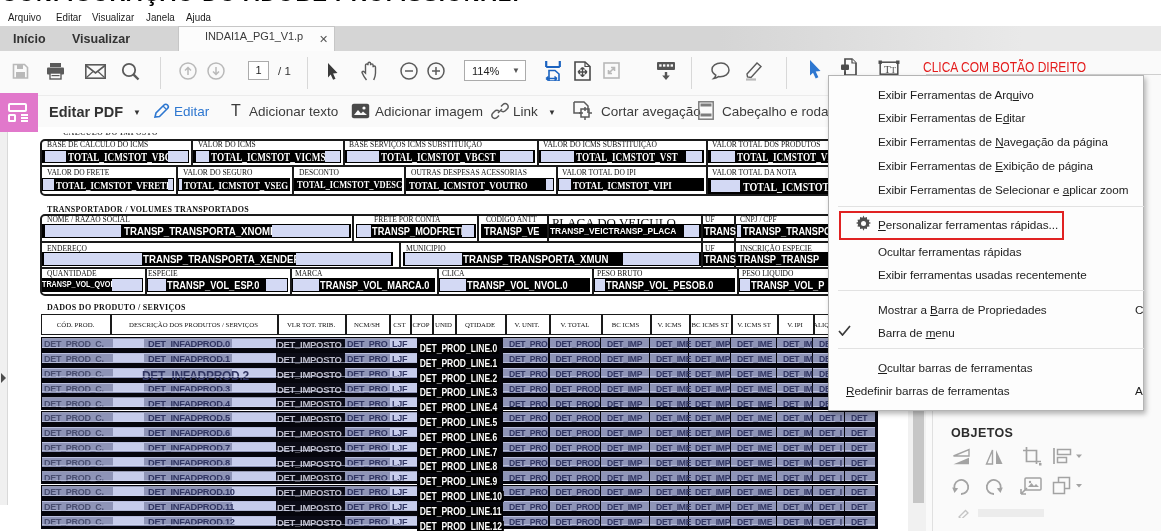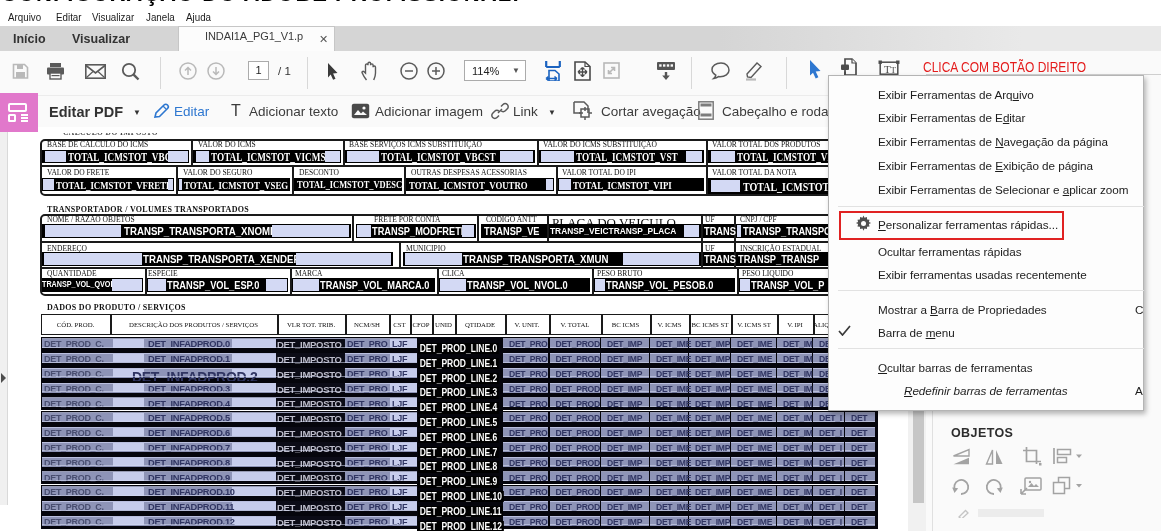--- a/index.html
+++ b/index.html
@@ -292,21 +292,21 @@
 <div class="abs" style="left:701px;top:215px;width:2px;height:26px;background:#1a1a1a;"></div>
 <div class="abs" style="left:734px;top:215px;width:2px;height:26px;background:#1a1a1a;"></div>
 <div class="abs" style="left:399px;top:243px;width:2px;height:24px;background:#1a1a1a;"></div>
 <div class="abs" style="left:701px;top:243px;width:2px;height:24px;background:#1a1a1a;"></div>
 <div class="abs" style="left:734px;top:243px;width:2px;height:24px;background:#1a1a1a;"></div>
 <div class="abs" style="left:145px;top:269px;width:2px;height:25px;background:#1a1a1a;"></div>
 <div class="abs" style="left:290px;top:269px;width:2px;height:25px;background:#1a1a1a;"></div>
 <div class="abs" style="left:437px;top:269px;width:2px;height:25px;background:#1a1a1a;"></div>
 <div class="abs" style="left:592px;top:269px;width:2px;height:25px;background:#1a1a1a;"></div>
 <div class="abs" style="left:737px;top:269px;width:2px;height:25px;background:#1a1a1a;"></div>
-<div class="lab" style="left:47px;top:216px;font-size:7.5px;">NOME / RAZÃO OBJETOS</div>
+<div class="lab" style="left:47px;top:216px;font-size:7.5px;">NOME / RAZÃO SOCIAL</div>
 <div class="lab" style="left:374px;top:216px;font-size:7.5px;">FRETE POR CONTA</div>
 <div class="lab" style="left:486px;top:216px;font-size:7.5px;">CODIGO ANTT</div>
 <div class="lab" style="left:552px;top:216px;font-size:13px;">PLACA DO VEICULO</div>
 <div class="lab" style="left:705px;top:216px;font-size:7.5px;">UF</div>
 <div class="lab" style="left:740px;top:216px;font-size:7.5px;">CNPJ / CPF</div>
 <div class="bar" style="left:42px;top:224px;width:309px;height:14px;"></div>
 <div class="chip" style="left:45px;top:225px;width:76px;height:12px;"></div>
 <div class="wtxt" style="left:124px;top:226px;font-size:11px;font-family:'Liberation Sans',sans-serif;font-weight:bold;letter-spacing:0;transform:scaleX(0.88);">TRANSP_TRANSPORTA_XNOME</div>
 <div class="chip" style="left:272px;top:225px;width:77px;height:12px;"></div>
 <div class="bar" style="left:356px;top:224px;width:120px;height:14px;"></div>
@@ -320,21 +320,21 @@
 <div class="chip" style="left:684px;top:225px;width:15px;height:12px;"></div>
 <div class="bar" style="left:703px;top:224px;width:31px;height:14px;"></div>
 <div class="wtxt" style="left:704px;top:226px;font-size:10.5px;font-family:'Liberation Sans',sans-serif;font-weight:bold;letter-spacing:0;transform:scaleX(0.88);">TRANS</div>
 <div class="bar" style="left:736px;top:224px;width:139px;height:14px;"></div>
 <div class="chip" style="left:737px;top:225px;width:4px;height:12px;"></div>
 <div class="wtxt" style="left:743px;top:226px;font-size:10.5px;font-family:'Liberation Sans',sans-serif;font-weight:bold;letter-spacing:0;transform:scaleX(0.88);">TRANSP_TRANSPO</div>
 <div class="chip" style="left:843px;top:225px;width:30px;height:12px;"></div>
 <div class="lab" style="left:47px;top:245px;font-size:7.5px;">ENDEREÇO</div>
 <div class="lab" style="left:406px;top:245px;font-size:7.5px;">MUNICIPIO</div>
 <div class="lab" style="left:705px;top:245px;font-size:7.5px;">UF</div>
-<div class="lab" style="left:740px;top:245px;font-size:7.5px;">INSCRIÇÃO ESTADUAL</div>
+<div class="lab" style="left:740px;top:245px;font-size:7.5px;">INSCRIÇÃO ESPECIE</div>
 <div class="bar" style="left:42px;top:252px;width:351px;height:14px;"></div>
 <div class="chip" style="left:44px;top:253px;width:98px;height:12px;"></div>
 <div class="wtxt" style="left:143px;top:254px;font-size:11px;font-family:'Liberation Sans',sans-serif;font-weight:bold;letter-spacing:0;transform:scaleX(0.88);">TRANSP_TRANSPORTA_XENDER</div>
 <div class="chip" style="left:296px;top:253px;width:95px;height:12px;"></div>
 <div class="bar" style="left:403px;top:252px;width:298px;height:14px;"></div>
 <div class="chip" style="left:405px;top:253px;width:57px;height:12px;"></div>
 <div class="wtxt" style="left:463px;top:254px;font-size:11px;font-family:'Liberation Sans',sans-serif;font-weight:bold;letter-spacing:0;transform:scaleX(0.88);">TRANSP_TRANSPORTA_XMUN</div>
 <div class="chip" style="left:623px;top:253px;width:76px;height:12px;"></div>
 <div class="bar" style="left:703px;top:252px;width:31px;height:14px;"></div>
 <div class="wtxt" style="left:704px;top:254px;font-size:10.5px;font-family:'Liberation Sans',sans-serif;font-weight:bold;letter-spacing:0;transform:scaleX(0.88);">TRANS</div>
@@ -470,21 +470,21 @@
 <div class="abs" style="left:874.5px;top:352.9px;width:1.5px;height:10.6px;background:#05050c;"></div>
 <div class="rowtxt" style="left:851px;top:355.2px;color:#303562;font-size:8.6px;">DET</div>
 <div class="abs" style="left:41px;top:366.1px;width:837px;height:14.80px;background:#05050c;"></div>
 <div class="abs" style="left:42px;top:368.1px;width:375px;height:9.8px;background:#8e94b7;"></div>
 <div class="abs" style="left:42px;top:367.7px;width:375px;height:1px;background:#c8cdec;opacity:0.75;"></div>
 <div class="abs" style="left:113px;top:368.5px;width:31px;height:8.8px;background:#c6cceb;"></div>
 <div class="abs" style="left:232px;top:368.5px;width:44px;height:8.8px;background:#c6cceb;"></div>
 <div class="abs" style="left:390px;top:368.5px;width:27px;height:8.8px;background:#c6cceb;"></div>
 <div class="abs" style="left:276px;top:368.1px;width:69px;height:9.8px;background:#0b0b16;"></div>
 <div class="rowtxt" style="left:44px;top:369.9px;color:#494e70;">DET_PROD_C.</div>
-<div class="rowtxt" style="left:132px;top:369.9px;color:#303562;font-size:14px;text-align:center;">DET_INFADPROD.2</div>
+<div class="rowtxt" style="left:142px;top:369.9px;color:#303562;font-size:12px;text-align:center;">DET_INFADPROD.2</div>
 <div class="rowtxt" style="left:277px;top:369.7px;color:#bcbcca;font-size:9.5px;">DET_IMPOSTO</div>
 <div class="rowtxt" style="left:347px;top:369.9px;color:#303562;">DET_PRO_LJF</div>
 <div class="abs" style="left:42px;top:376.4px;width:375px;height:1px;background:#d6daf2;opacity:0.55;"></div>
 <div class="abs" style="left:503px;top:368.1px;width:373px;height:9.8px;background:#8e94b7;"></div>
 <div class="abs" style="left:503px;top:367.7px;width:373px;height:1px;background:#c8cdec;opacity:0.75;"></div>
 <div class="abs" style="left:503px;top:376.4px;width:373px;height:1px;background:#d6daf2;opacity:0.55;"></div>
 <div class="abs" style="left:548.0px;top:367.7px;width:1.5px;height:10.6px;background:#05050c;"></div>
 <div class="rowtxt" style="left:509px;top:370.0px;color:#303562;font-size:8.6px;">DET_PRO</div>
 <div class="abs" style="left:599.5px;top:367.7px;width:1.5px;height:10.6px;background:#05050c;"></div>
 <div class="rowtxt" style="left:555.5px;top:370.0px;color:#303562;font-size:8.6px;">DET_PROD</div>
@@ -854,21 +854,21 @@
 <div class="abs" style="left:838px;top:205.5px;width:306px;height:1px;background:#e2e2e2;"></div>
 <div class="mitem" style="left:878px;top:219.0px;"><u>P</u>ersonalizar ferramentas rápidas...</div>
 <div class="mitem" style="left:878px;top:245.9px;">Ocultar ferramentas rápidas</div>
 <div class="mitem" style="left:878px;top:269.0px;">Exibir ferramentas usadas recentemente</div>
 <div class="abs" style="left:838px;top:290.0px;width:306px;height:1px;background:#e2e2e2;"></div>
 <div class="mitem" style="left:878px;top:303.5px;">Mostrar a <u>B</u>arra de Propriedades</div>
 <div class="mitem" style="left:1135px;top:303.5px;">C</div>
 <div class="mitem" style="left:878px;top:327.3px;">Barra de <u>m</u>enu</div>
 <div class="abs" style="left:838px;top:347.6px;width:306px;height:1px;background:#e2e2e2;"></div>
 <div class="mitem" style="left:878px;top:361.5px;"><u>O</u>cultar barras de ferramentas</div>
-<div class="mitem" style="left:904px;top:385.0px;font-style:italic;"><u>R</u>edefinir barras de ferramentas</div>
+<div class="mitem" style="left:846px;top:385.0px;"><u>R</u>edefinir barras de ferramentas</div>
 <div class="mitem" style="left:1135px;top:385.0px;">A</div>
 <svg class="abs" style="left:855px;top:215px;" width="17" height="17" viewBox="0 0 17 17" xmlns="http://www.w3.org/2000/svg">
 <path fill="#4e4e4e" d="M8.5 0.5l1 2.2 2.4-.6.2 2.4 2.4.2-.6 2.4 2.2 1-2.2 1 .6 2.4-2.4.2-.2 2.4-2.4-.6-1 2.2-1-2.2-2.4.6-.2-2.4-2.4-.2.6-2.4-2.2-1 2.2-1-.6-2.4 2.4-.2.2-2.4 2.4.6z"></path>
 <circle cx="8.5" cy="8.5" r="2.5" fill="#fdfdfd"></circle>
   </svg>
 <svg class="abs" style="left:838px;top:325px;" width="13" height="11" viewBox="0 0 13 11" xmlns="http://www.w3.org/2000/svg">
 <path d="M1 6l3.5 4L12 1" fill="none" stroke="#3a3a3a" stroke-width="1.7"></path>
   </svg>
 <div class="abs" style="left:839px;top:211px;width:225px;height:29px;border:2px solid #e02222;box-sizing:border-box;"></div>
 <div class="abs" style="left:923px;top:58px;font-size:15px;color:#e41c1c;white-space:nowrap;transform:scaleX(0.80);transform-origin:0 0;">CLICA COM BOTÃO DIREITO</div>

